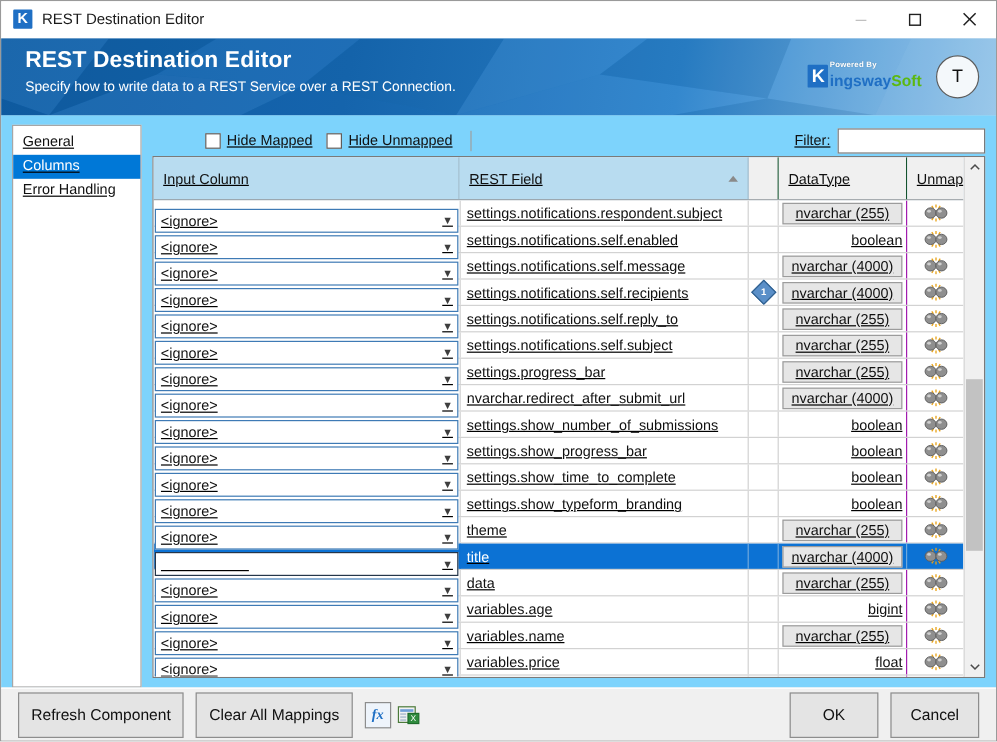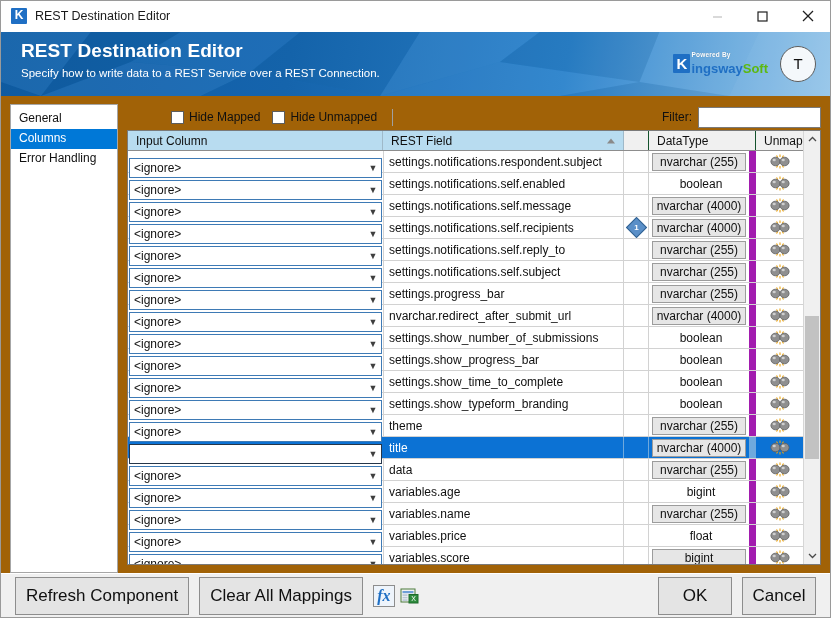--- a/index.html
+++ b/index.html
@@ -126,22 +126,23 @@
     text-align: center;
     line-height: 34px;
     z-index: 3;
   }
 
   
   .body {
     flex: 1 1 auto;
     display: flex;
     padding: 8px 9px 0 9px;
-    background: #a16207;
+    background: #7dd3fc;
     min-height: 0;
+    text-decoration: underline;
   }
   .sidebar {
     width: 108px;
     background: #ffffff;
     border: 1px solid #a6a6a6;
     flex: 0 0 auto;
     padding-top: 4px;
   }
   .side-item {
     font-size: 12px;
@@ -203,21 +204,21 @@
   }
   .gridcols {
     flex: 1 1 auto;
     display: flex;
     flex-direction: column;
     min-width: 0;
     overflow: hidden;
   }
   .ghead {
     display: flex;
-    height: 20px;
+    height: 36px;
     flex: 0 0 auto;
     background: #b8dcf0;
     border-bottom: 1px solid #8d8d8d;
   }
   .ghead .hc {
     font-size: 12px;
     color: #101010;
     display: flex;
     align-items: center;
     padding: 0 8px;
@@ -278,21 +279,21 @@
     color: #3e3e3e;
     font-size: 9px;
     flex: 0 0 auto;
   }
   .cell.c-rest { border-right: 1px solid #d2d2d2; border-left: 1px solid #d2d2d2; }
   .cell.c-badge {
     border-right: 1px solid #d2d2d2;
     justify-content: center;
     padding: 0;
   }
-  .cell.c-type { justify-content: center; padding: 1px 3px; border-right: 7px solid #a21caf; }
+  .cell.c-type { justify-content: flex-end; padding: 1px 3px; border-right: 1px solid #a21caf; }
   .typebtn {
     height: 18px;
     width: 100%;
     border: 1px solid #9c9c9c;
     background: #e6e6e6;
     font-size: 12px;
     display: flex;
     align-items: center;
     justify-content: center;
     color: #101010;
@@ -360,37 +361,37 @@
     background: #f0f0f0;
     border-top: 1px solid #ffffff;
     display: flex;
     align-items: center;
     padding: 0 14px;
   }
   .btn {
     height: 38px;
     border: 1px solid #8d8d8d;
     background: #e4e4e4;
-    font-size: 17px;
+    font-size: 13px;
     color: #101010;
     padding: 0 10px;
     margin-right: 10px;
     font-family: "Liberation Sans", sans-serif;
     display: flex; align-items: center; justify-content: center;
     white-space: nowrap;
   }
   .iconbtn {
     width: 22px; height: 22px;
     border: 1px solid #8d8d8d;
     background: #eef4fb;
     display: flex; align-items: center; justify-content: center;
     margin-right: 4px;
   }
   .iconbtn.plain { border-color: transparent; background: transparent; }
-  .fx { color: #1f6fc4; font-size: 16px; font-style: italic; font-weight: bold; font-family: "Liberation Serif", serif; }
+  .fx { color: #1f6fc4; font-size: 12px; font-style: italic; font-weight: bold; font-family: "Liberation Serif", serif; }
   .okbtn { width: 74px; margin-right: 10px; }
   .cancelbtn { width: 74px; margin-right: 0; }
 </style>
 </head>
 <body>
 
 <div id="app">
 
   <div class="titlebar">
     <div class="app-icon"></div>

